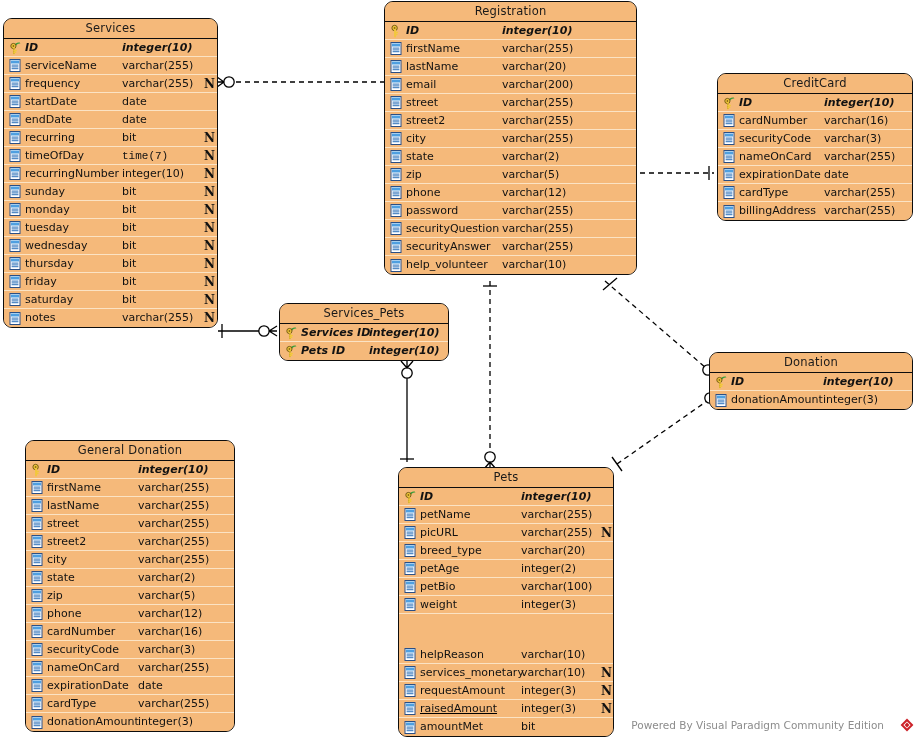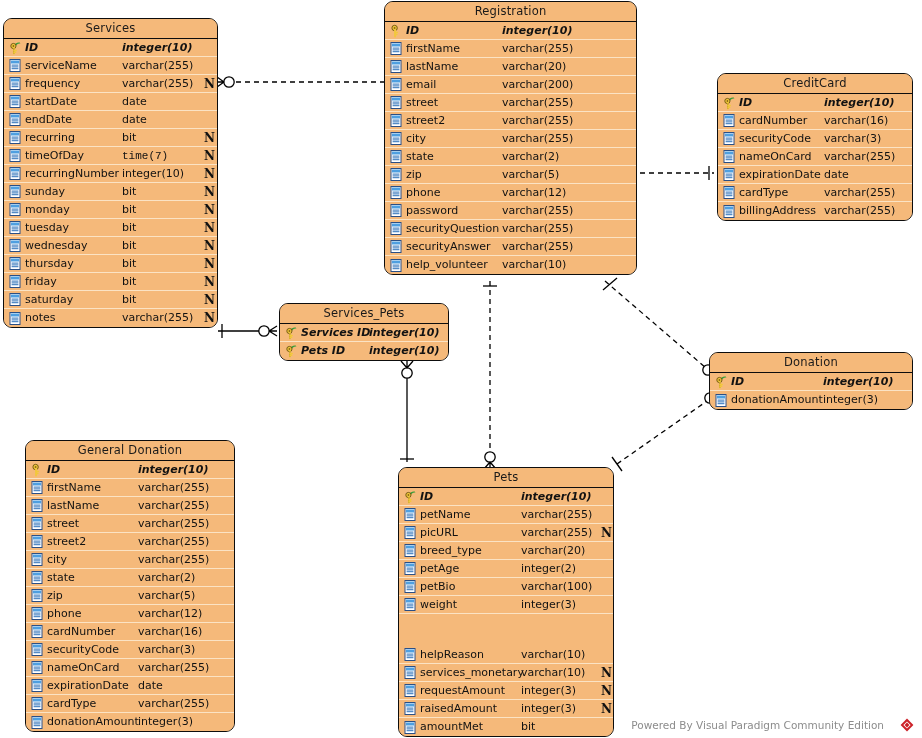--- a/index.html
+++ b/index.html
@@ -1071,21 +1071,21 @@
               <rect x="2" y="1.5" width="8" height="3" fill="#4e9fe0"></rect>
               <rect x="2.6" y="5.6" width="6.8" height="1" fill="#2a6fb8"></rect>
               <rect x="2.6" y="7.4" width="6.8" height="1" fill="#2a6fb8"></rect>
               <rect x="2.6" y="9.2" width="6.8" height="1" fill="#2a6fb8"></rect>
             </svg>
           </span>
           <span class="nm">requestAmount</span>
           <span class="ty" style="left: 122px;">integer(3)</span>
           <span class="nullable nbox" style="left: 202px;">N</span>
         </div>
-        <div class="row" style="position: relative;">
+        <div class="row" style="position: relative; text-decoration: underline;">
           <span class="ic">
             <svg width="12" height="13" viewBox="0 0 12 13">
               <rect x="1" y="0.5" width="10" height="12" fill="#ffffff" stroke="#2a4f86" stroke-width="1"></rect>
               <rect x="2" y="1.5" width="8" height="3" fill="#4e9fe0"></rect>
               <rect x="2.6" y="5.6" width="6.8" height="1" fill="#2a6fb8"></rect>
               <rect x="2.6" y="7.4" width="6.8" height="1" fill="#2a6fb8"></rect>
               <rect x="2.6" y="9.2" width="6.8" height="1" fill="#2a6fb8"></rect>
             </svg>
           </span>
           <span class="nm">raisedAmount</span>

